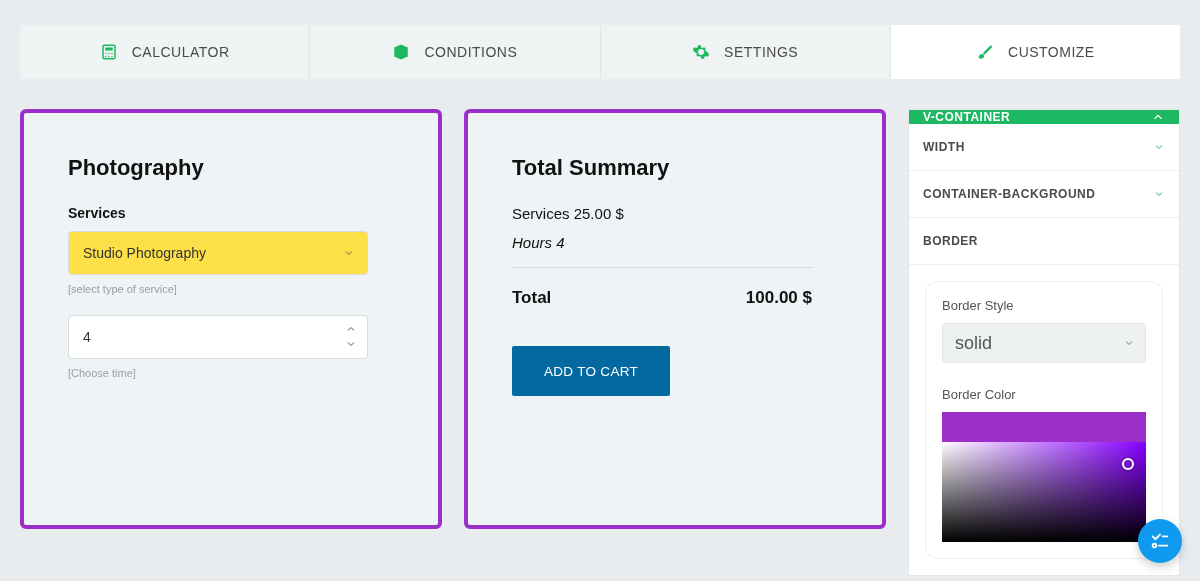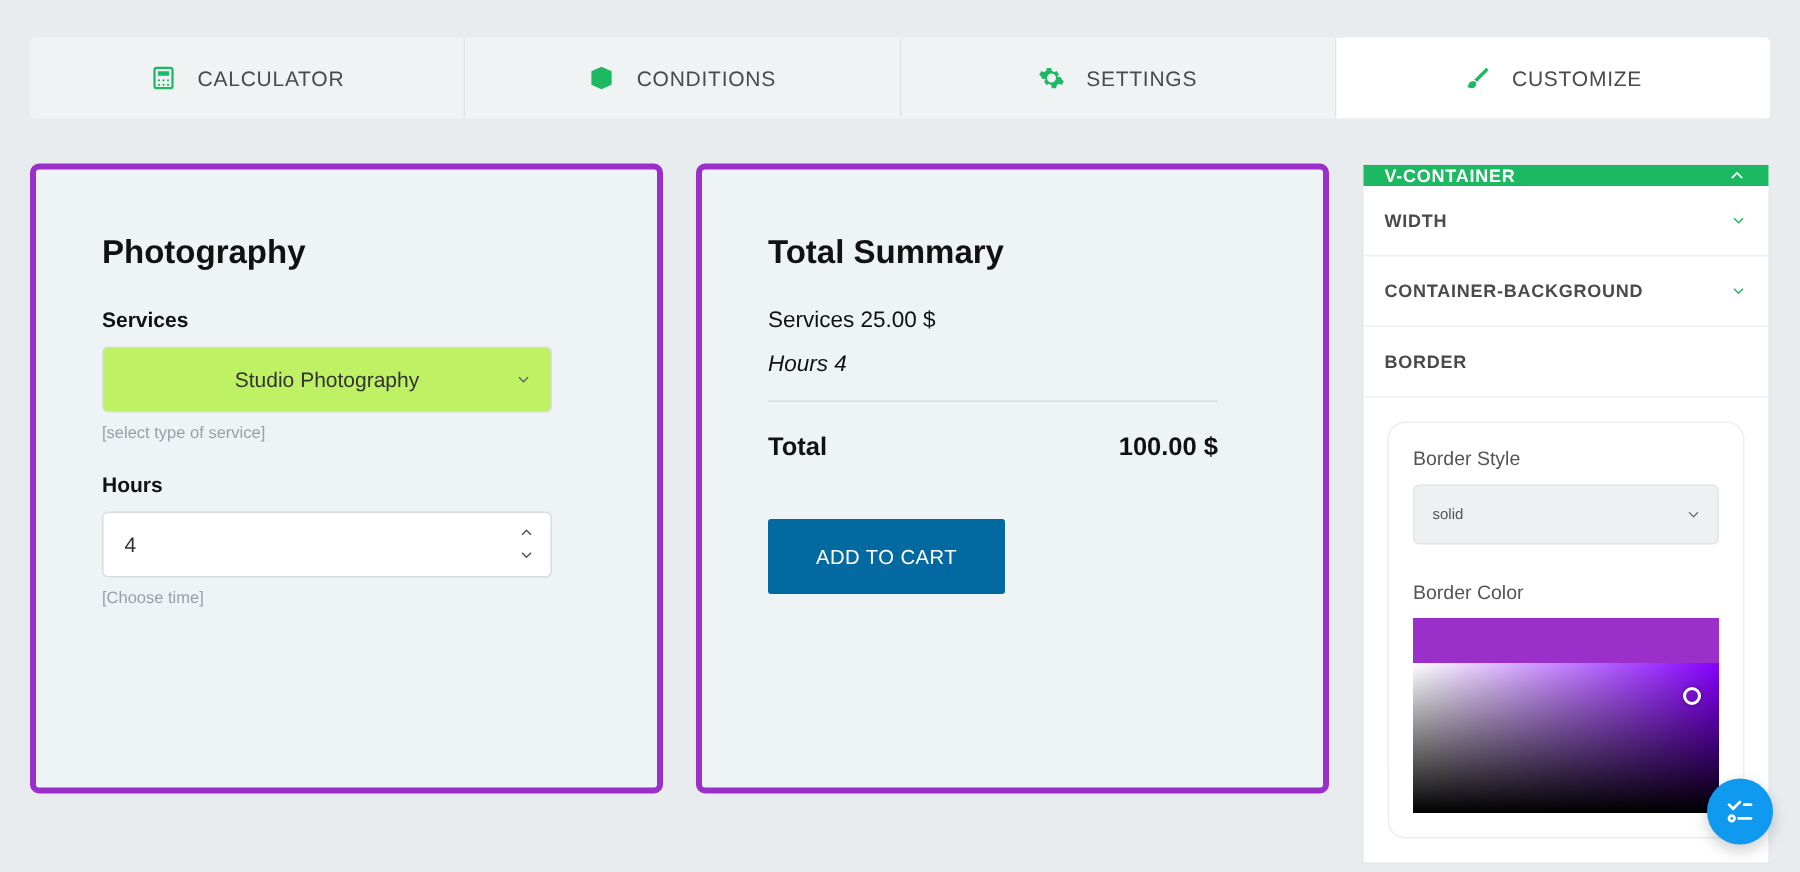--- a/index.html
+++ b/index.html
@@ -62,32 +62,31 @@
     margin-bottom: 24px;
   }
   .field-label {
     font-size: 14px;
     font-weight: 700;
     color: #111;
     margin-bottom: 10px;
   }
   .select-wrap {
     position: relative;
-    background: #bef264;
+    background: #fde047;
     border: 1px solid #d8dcde;
     border-radius: 4px;
     height: 44px;
     display: flex;
     align-items: center;
     padding: 0 14px;
     font-size: 14px;
     color: #333;
     width: 300px;
     max-width: 100%;
-    justify-content: center;
   }
   .select-wrap .chev {
     position: absolute;
     right: 12px;
     top: 50%;
     transform: translateY(-50%);
     color: #666;
   }
   .hint {
     font-size: 11px;
@@ -200,21 +199,21 @@
     margin-bottom: 10px;
   }
   .style-select {
     background: #eef1f2;
     border: 1px solid #e2e5e7;
     border-radius: 4px;
     height: 40px;
     display: flex;
     align-items: center;
     padding: 0 12px;
-    font-size: 10px;
+    font-size: 18px;
     color: #555;
     position: relative;
     margin-bottom: 24px;
     text-align: center;
   }
   .style-select .chev { position: absolute; right: 10px; color: #777; }
   .color-block {
     height: 30px;
     background: #9a2fc9;
     margin-bottom: 0;
@@ -308,21 +307,20 @@
       <div class="select-wrap">
         <span>Studio Photography</span>
         <span class="chev">
           <svg viewBox="0 0 24 24" fill="none" stroke="currentColor" stroke-width="2">
               <polyline points="6 9 12 15 18 9"></polyline>
             </svg>
         </span>
       </div>
       <div class="hint">[select type of service]</div>
 
-      <div class="field-label">Hours</div>
       <div class="number-wrap">
         <span>4</span>
         <div class="stepper">
           <span><svg viewBox="0 0 24 24" width="12" height="12" fill="none" stroke="currentColor" stroke-width="2">
                 <polyline points="6 15 12 9 18 15"></polyline>
               </svg></span>
           <span><svg viewBox="0 0 24 24" width="12" height="12" fill="none" stroke="currentColor" stroke-width="2">
                 <polyline points="6 9 12 15 18 9"></polyline>
               </svg></span>
         </div>

